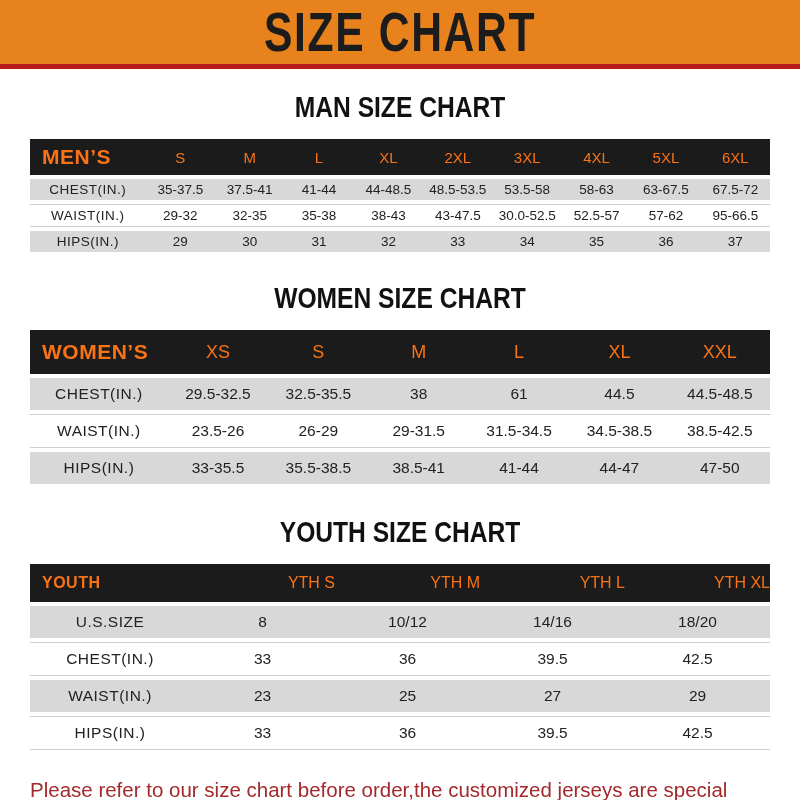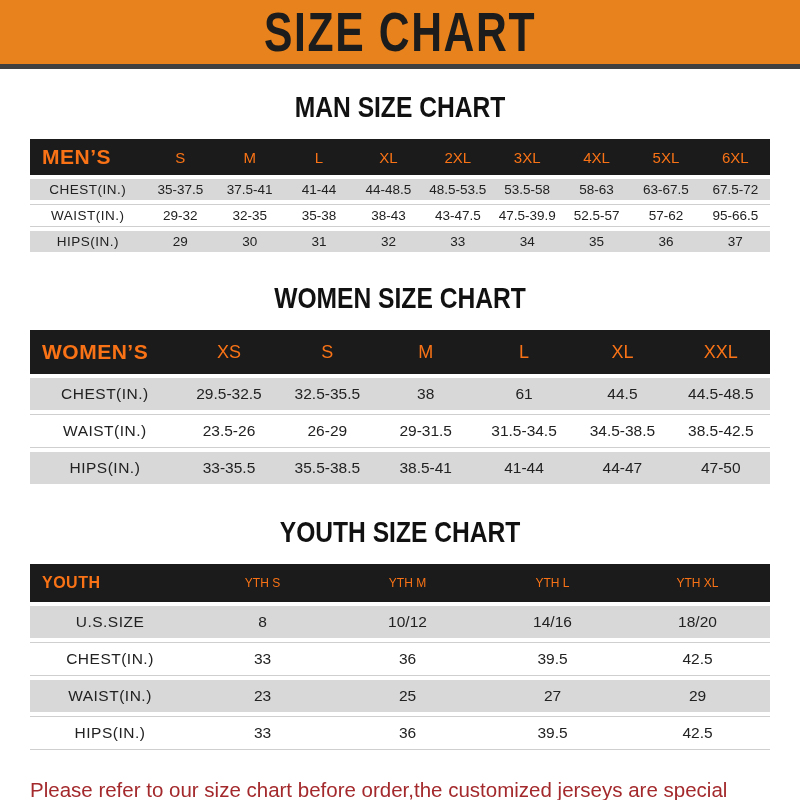--- a/index.html
+++ b/index.html
@@ -13,21 +13,21 @@
     height: 800px;
     background: #ffffff;
     overflow: hidden;
     position: relative;
   }
   
   .banner {
     width: 100%;
     height: 64px;
     background: #E8821C;
-    border-bottom: 5px solid #404040;
+    border-bottom: 5px solid #b91c1c;
     display: flex;
     align-items: center;
     justify-content: center;
   }
   .banner h1 {
     margin: 0;
     font-size: 52px;
     font-weight: bold;
     color: #1c1c1c;
     letter-spacing: 2px;
@@ -81,26 +81,26 @@
     border-top: 1px solid #cfcfcf;
     border-bottom: 1px solid #cfcfcf;
   }
   
   .table-men th:first-child, .table-men td:first-child { width: 14%; }
   .table-men thead th { font-size: 15px; padding: 6px 0; }
   .table-men thead th.headlabel { font-size: 21px; }
   .table-men tbody td { font-size: 13.5px; padding: 3px 0; }
   
   .table-women th:first-child, .table-women td:first-child { width: 17%; }
-  .table-women thead th { font-size: 18px; padding: 10px 12px; }
+  .table-women thead th { font-size: 18px; padding: 10px 0; }
   .table-women thead th.headlabel { font-size: 21px; }
   .table-women tbody td { font-size: 15.5px; padding: 7px 0; }
   
   .table-youth th:first-child, .table-youth td:first-child { width: 20%; }
-  .table-youth thead th { font-size: 12px; padding: 10px 0; }
+  .table-youth thead th { font-size: 16px; padding: 10px 0; text-align: right; }
   .table-youth thead th.headlabel { font-size: 16px; }
   .table-youth tbody td { font-size: 15.5px; padding: 7px 0; }
   
   .notice {
     margin: 20px 28px 0 30px;
     color: #A3292C;
     font-size: 20.5px;
     line-height: 1.55;
   }
   .notice p { margin: 0; }
@@ -144,21 +144,21 @@
             <td>63-67.5</td>
             <td>67.5-72</td>
           </tr>
           <tr class="plain">
             <td class="rowlabel">WAIST(IN.)</td>
             <td>29-32</td>
             <td>32-35</td>
             <td>35-38</td>
             <td>38-43</td>
             <td>43-47.5</td>
-            <td>47.5-39.9</td>
+            <td>30.0-52.5</td>
             <td>52.5-57</td>
             <td>57-62</td>
             <td>95-66.5</td>
           </tr>
           <tr class="stripe">
             <td class="rowlabel">HIPS(IN.)</td>
             <td>29</td>
             <td>30</td>
             <td>31</td>
             <td>32</td>

